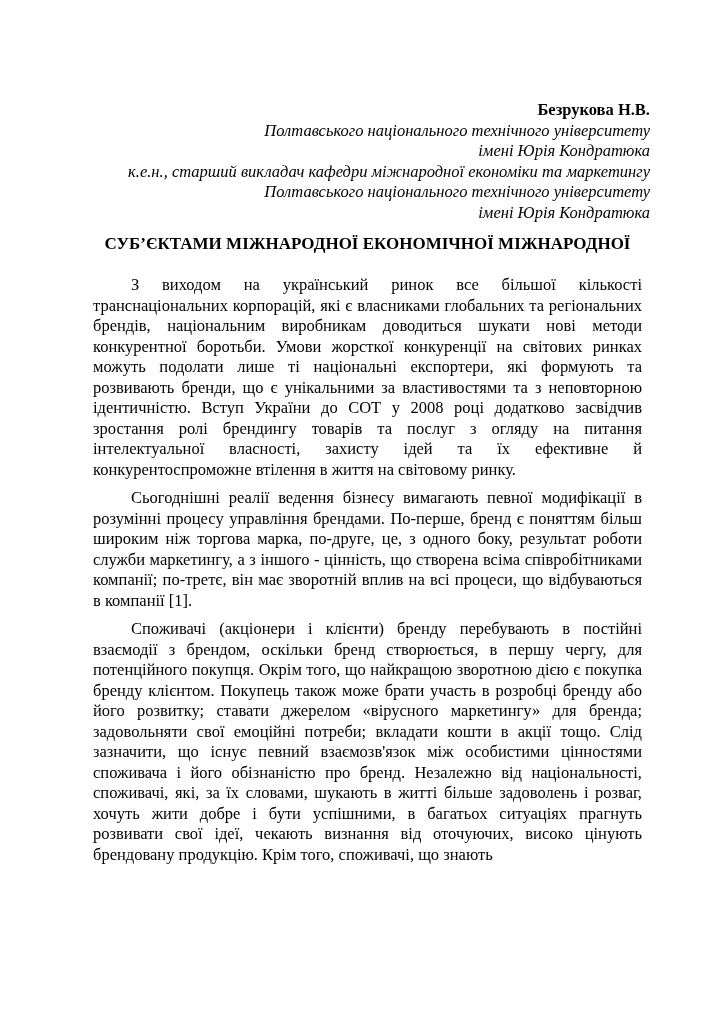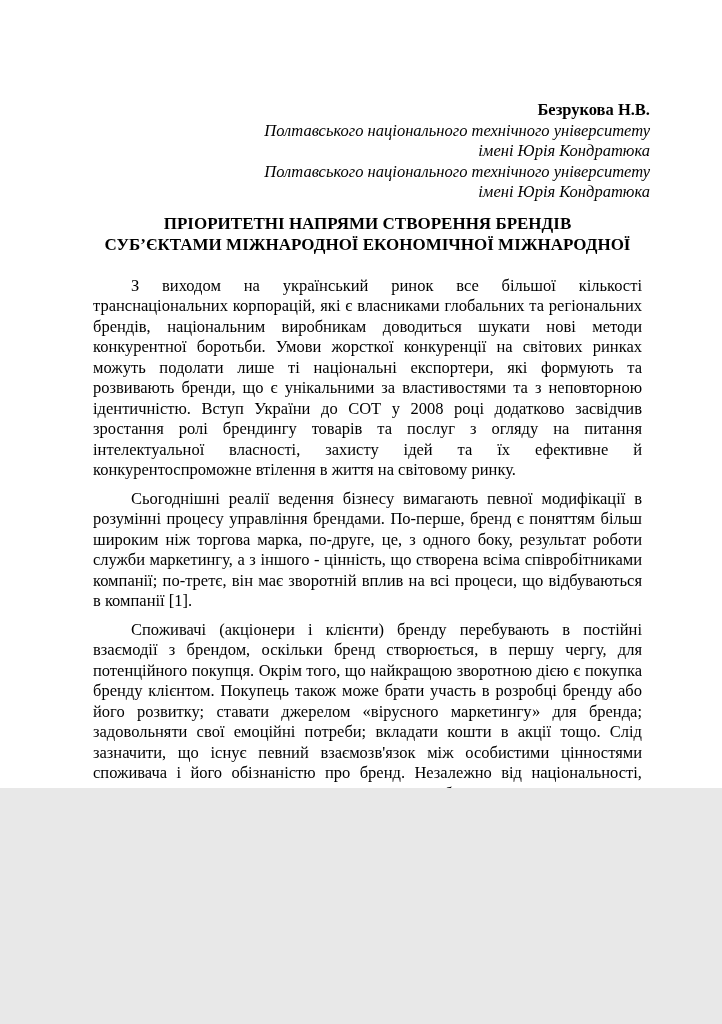--- a/index.html
+++ b/index.html
@@ -3,21 +3,21 @@
 <meta charset="utf-8">
 <style>
   html, body {
     margin: 0;
     padding: 0;
     background: #e8e8e8;
   }
   .page {
     position: relative;
     width: 722px;
-    height: 788px;
+    height: 1024px;
     margin: 0 auto;
     background: #ffffff;
     color: #000000;
     box-sizing: border-box;
     padding: 100px 72px 0 85px;
     font-family: "Liberation Serif", "DejaVu Serif", serif;
     font-size: 16.5px;
     line-height: 20.5px;
     overflow: hidden;
   }
@@ -49,26 +49,26 @@
 </style>
 </head>
 <body>
 
 <div class="page">
 
   <div class="author-block">
     <div class="author-name">Безрукова Н.В.</div>
     <div class="affiliation-line">Полтавського національного технічного університету</div>
     <div class="affiliation-line">імені Юрія Кондратюка</div>
+    <div class="affiliation-line">к.е.н., старший викладач кафедри міжнародної економіки та маркетингу</div>
     <div class="affiliation-line">Полтавського національного технічного університету</div>
     <div class="affiliation-line">імені Юрія Кондратюка</div>
   </div>
 
   <h1 class="article-title">
-    <span class="title-line">ПРІОРИТЕТНІ НАПРЯМИ СТВОРЕННЯ БРЕНДІВ</span>
     <span class="title-line">СУБ’ЄКТАМИ МІЖНАРОДНОЇ ЕКОНОМІЧНОЇ МІЖНАРОДНОЇ</span>
   </h1>
 
   <div class="body-text">
     <p>З виходом на український ринок все більшої кількості транснаціональних корпорацій, які є власниками глобальних та регіональних брендів, національним виробникам доводиться шукати нові методи конкурентної боротьби. Умови жорсткої конкуренції на світових ринках можуть подолати лише ті національні експортери, які формують та розвивають бренди, що є унікальними за властивостями та з неповторною ідентичністю. Вступ України до СОТ у 2008 році додатково засвідчив зростання ролі брендингу товарів та послуг з огляду на питання інтелектуальної власності, захисту ідей та їх ефективне й конкурентоспроможне втілення в життя на світовому ринку.</p>
     <p>Сьогоднішні реалії ведення бізнесу вимагають певної модифікації в розумінні процесу управління брендами. По-перше,  бренд є поняттям більш широким ніж торгова марка, по-друге, це, з одного боку, результат роботи служби маркетингу, а з іншого - цінність, що створена всіма співробітниками компанії; по-третє, він має зворотній вплив на всі процеси, що відбуваються в компанії [1].</p>
     <p>Споживачі (акціонери і клієнти) бренду перебувають в постійні взаємодії з брендом, оскільки бренд створюється, в першу чергу, для потенційного покупця. Окрім того, що найкращою зворотною дією є покупка бренду клієнтом. Покупець також може брати участь в розробці бренду або його розвитку; ставати джерелом «вірусного маркетингу» для бренда; задовольняти свої емоційні потреби; вкладати кошти в акції тощо. Слід зазначити, що існує певний взаємозв'язок між особистими цінностями споживача і його обізнаністю про бренд. Незалежно від національності, споживачі, які, за їх словами, шукають в житті більше задоволень і розваг, хочуть жити добре і бути успішними, в багатьох ситуаціях прагнуть розвивати свої ідеї, чекають визнання від оточуючих, високо цінують брендовану продукцію. Крім того, споживачі, що знають</p>
   </div>
 
 </div>

